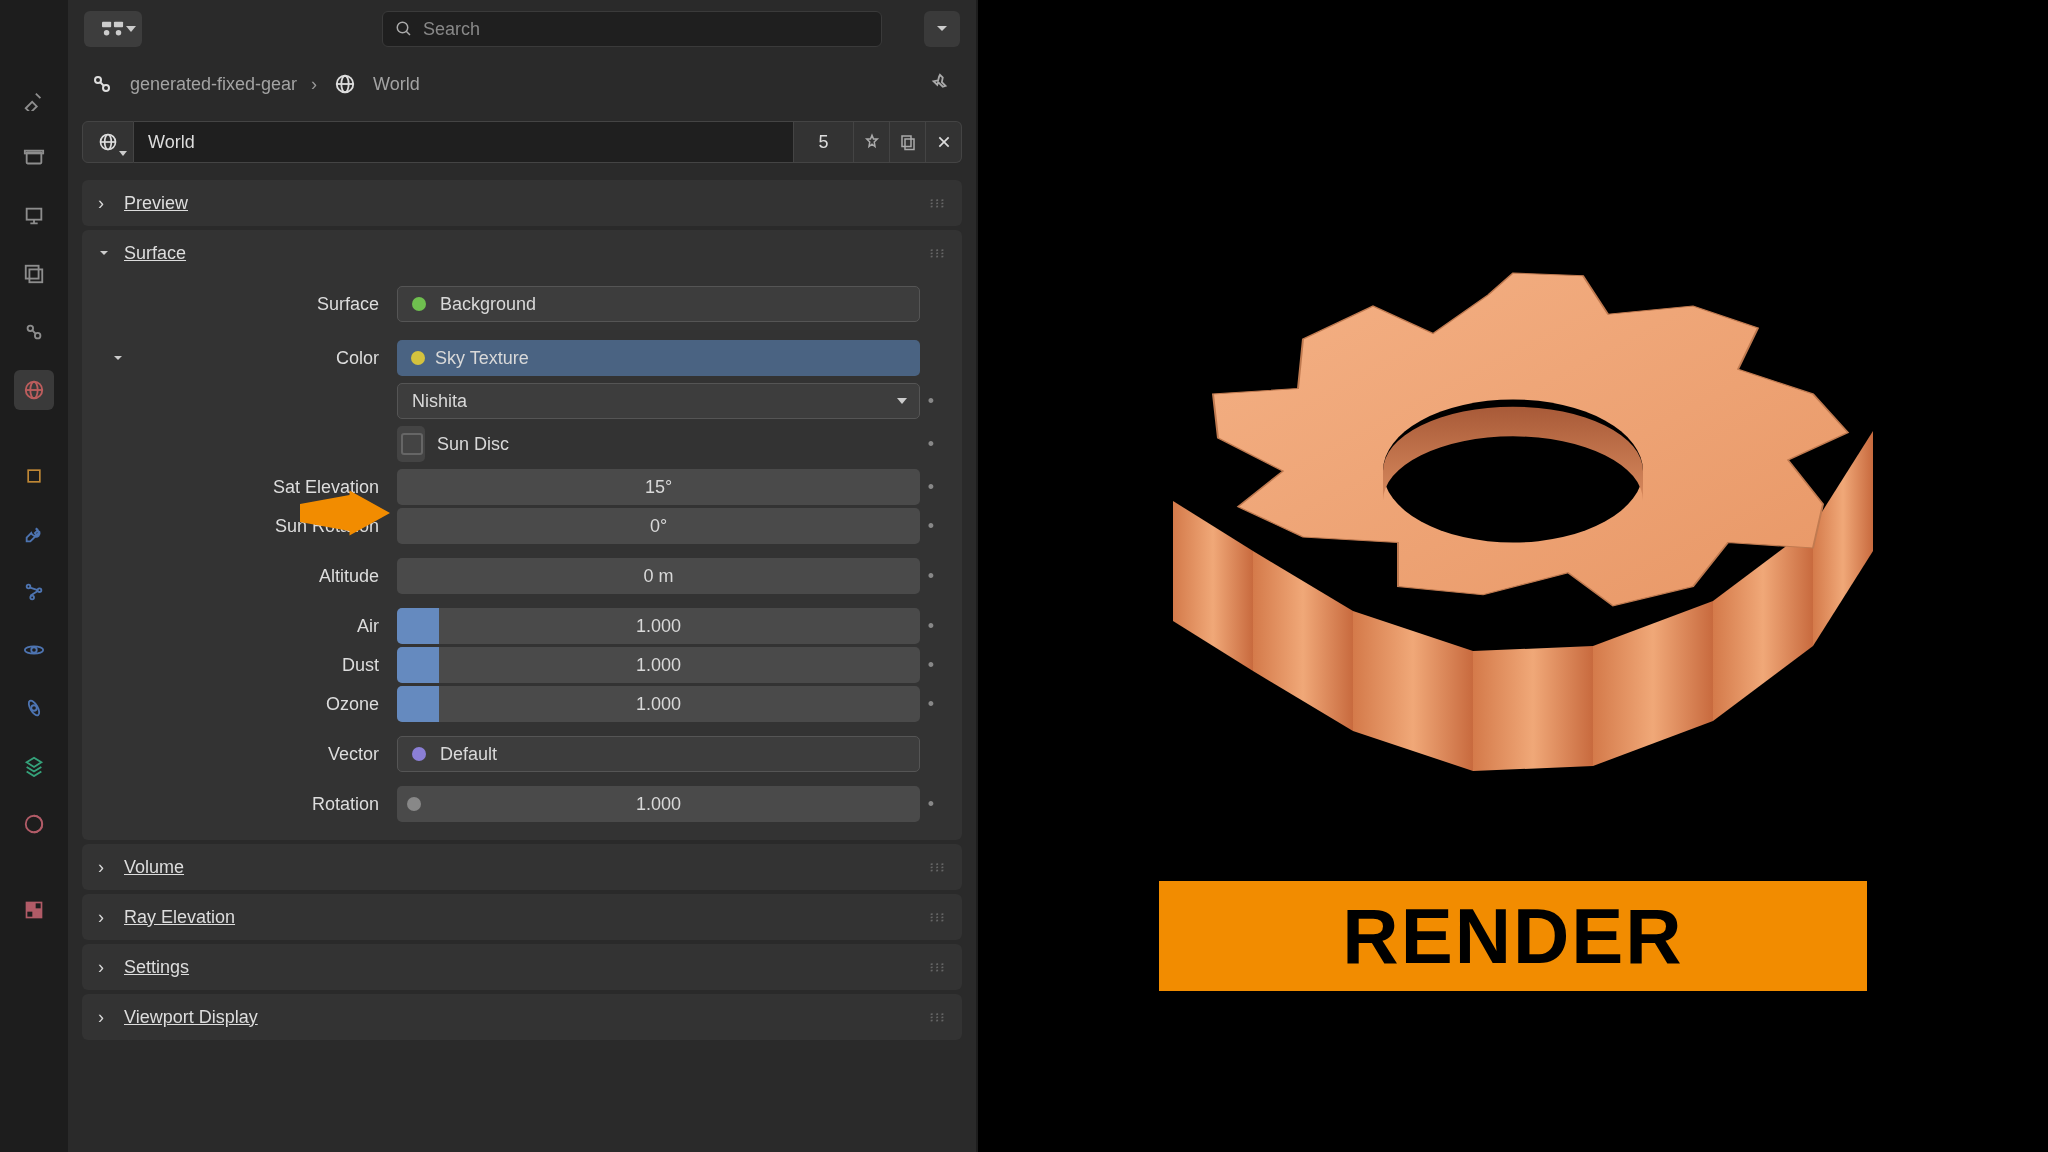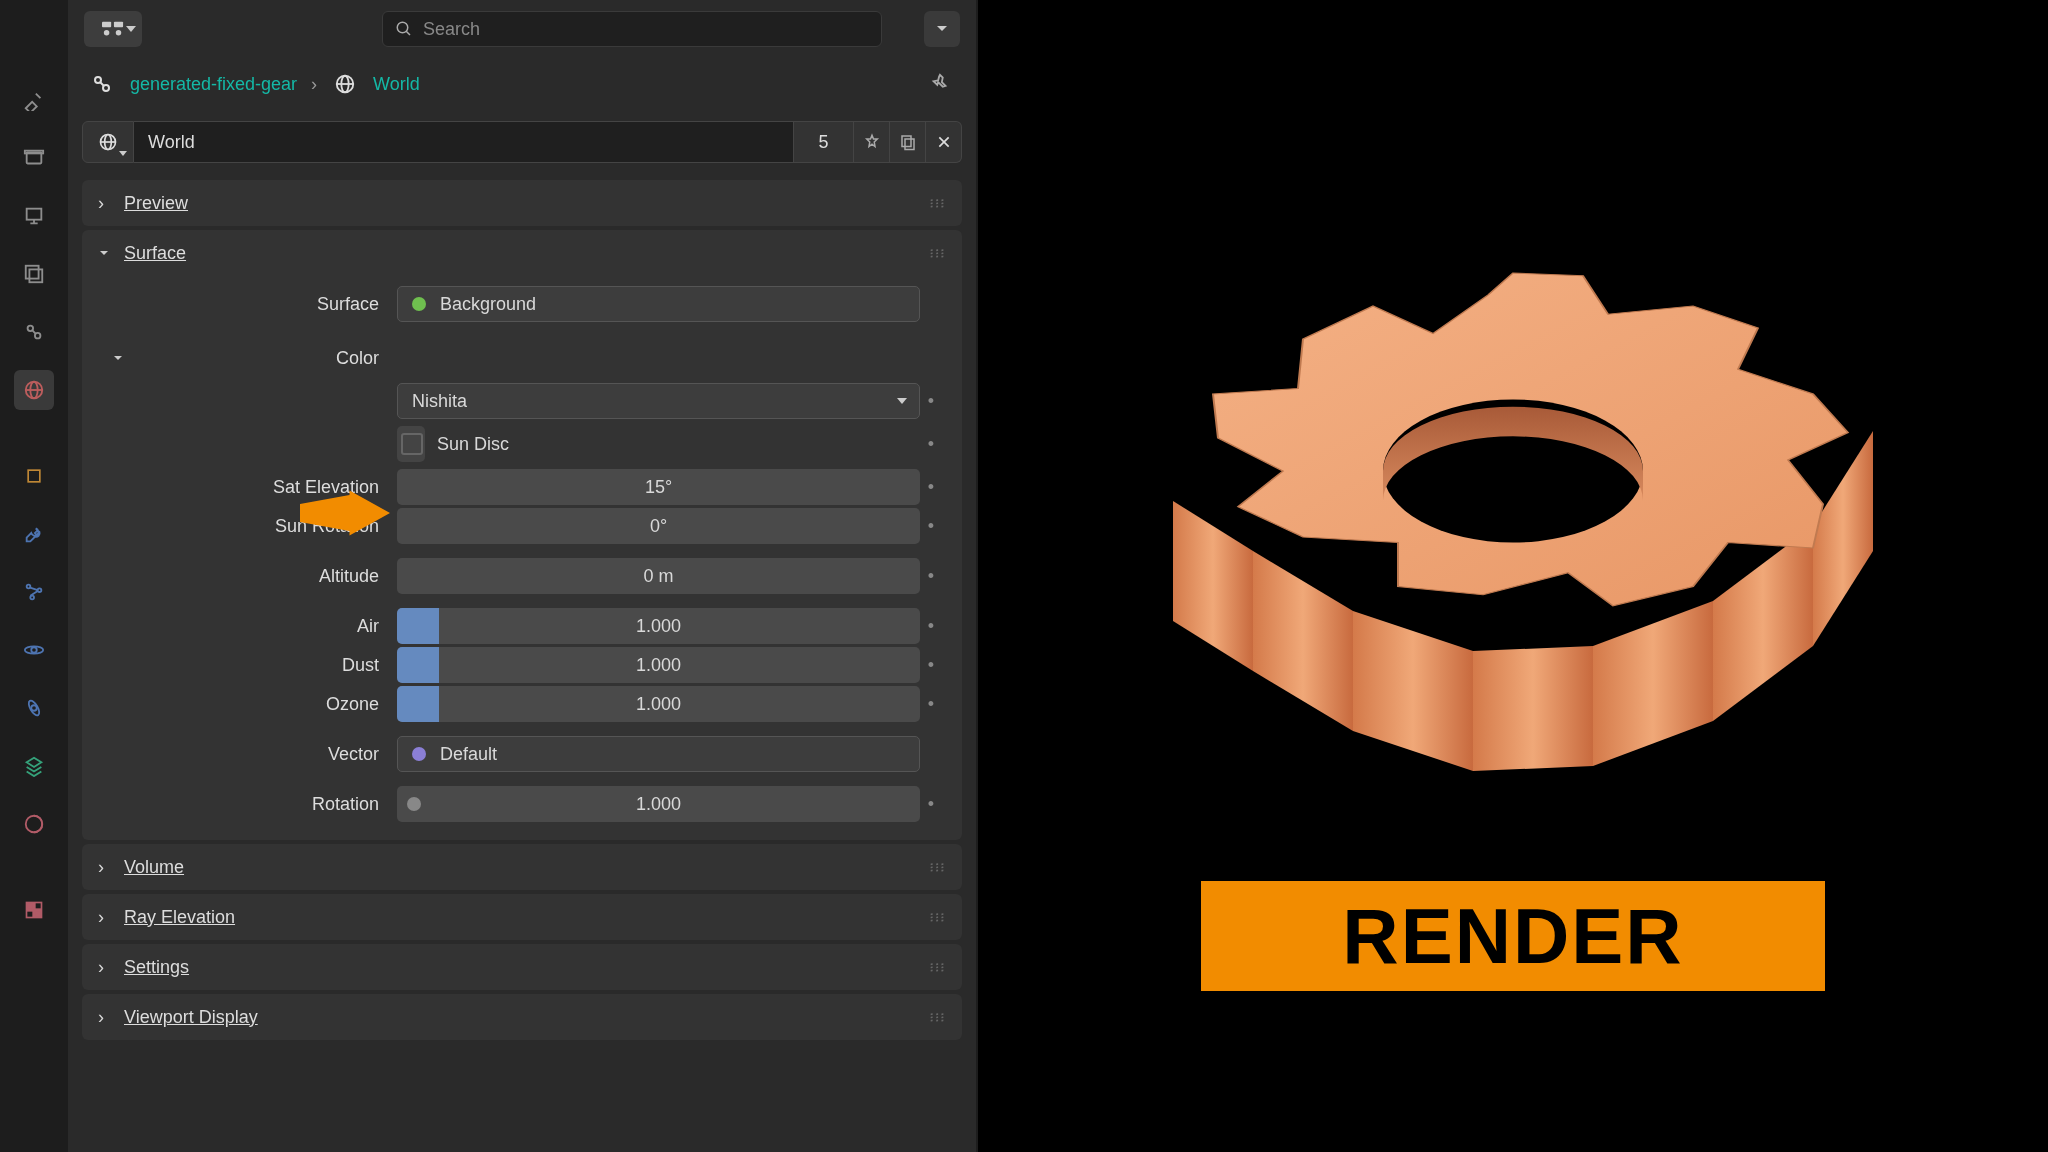--- a/index.html
+++ b/index.html
@@ -78,21 +78,21 @@
     border-radius: 6px;
     display: flex; align-items:center; justify-content:center;
   }
   .breadcrumb-bar {
     height: 52px;
     display: flex; align-items: center;
     padding: 0 20px;
     gap: 14px;
   }
   .bc-icon { width: 28px; height: 28px; display:flex; align-items:center; justify-content:center; }
-  .bc-text { color: #14b8a6; }
+  .bc-text { color: #a3a3a3; }
   .bc-sep { color: #999; }
   .pin-btn { margin-left: auto; width:32px; height:32px; display:flex; align-items:center; justify-content:center; }
   .world-row {
     height: 48px;
     margin: 8px 14px 12px 14px;
     display: flex; align-items: center;
     gap: 0;
   }
   .world-icon {
     width: 52px; height: 42px;
@@ -200,21 +200,21 @@
     flex-direction: column;
     align-items: center;
     justify-content: center;
     gap: 40px;
   }
   .gear-img {
     width: 850px; height: 680px;
     position: relative;
   }
   .render-btn {
-    width: 624px; height: 110px;
+    width: 708px; height: 110px;
     background: #f28c00;
     display:flex; align-items:center; justify-content:center;
     font-size: 78px;
     font-weight: 900;
     color: #000;
     letter-spacing: 2px;
   }
   .checkbox-empty {
     width:22px; height:22px; border:2px solid #666; border-radius:3px;
     margin-left: 4px;
@@ -423,20 +423,24 @@
 
         <div style="height:10px"></div>
 
         <div class="row">
           <div class="sub-chev">
               <svg width="12" height="12" viewBox="0 0 12 12" fill="#ccc">
                 <path d="M2 4l4 4 4-4z"></path>
               </svg>
             </div>
           <div class="lbl" style="flex:0 0 255px">Color</div>
+          <div class="ctrl blue">
+            <span class="dot-yellow"></span>
+            <span>Sky Texture</span>
+          </div>
           <div class="pin-dot"></div>
         </div>
 
         <div class="row">
           <div class="lbl"></div>
           <div class="ctrl drop dropdown-caret">
             <span>Nishita</span>
           </div>
           <div class="pin-dot">•</div>
         </div>

